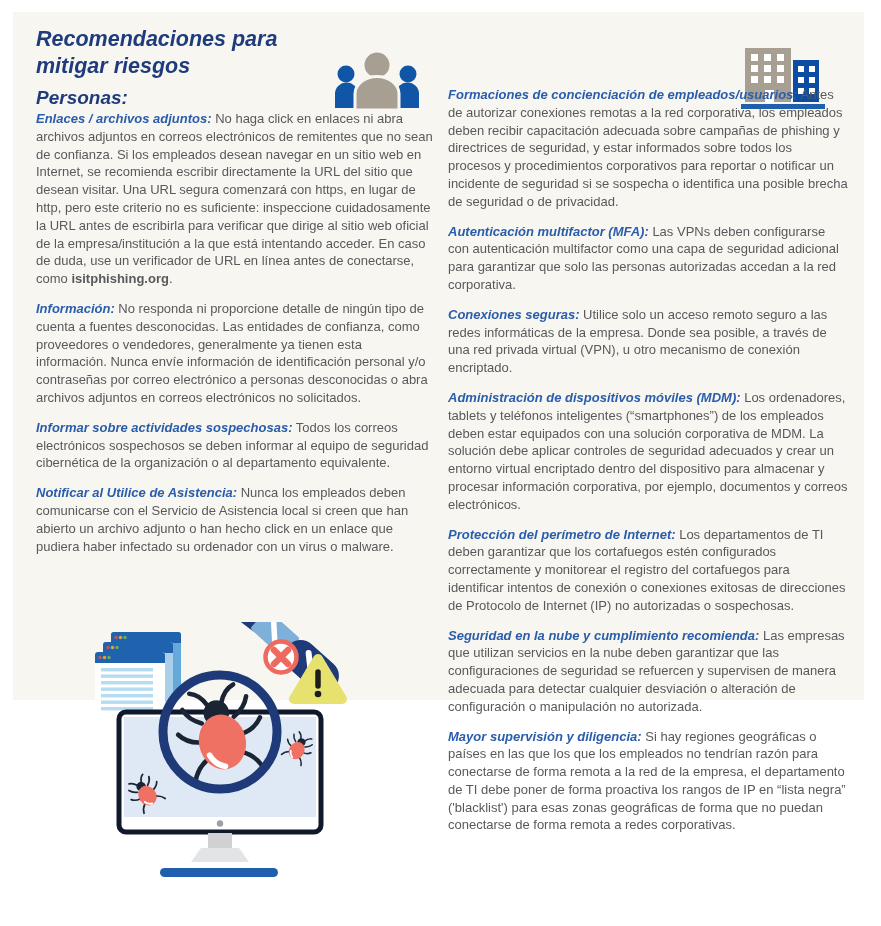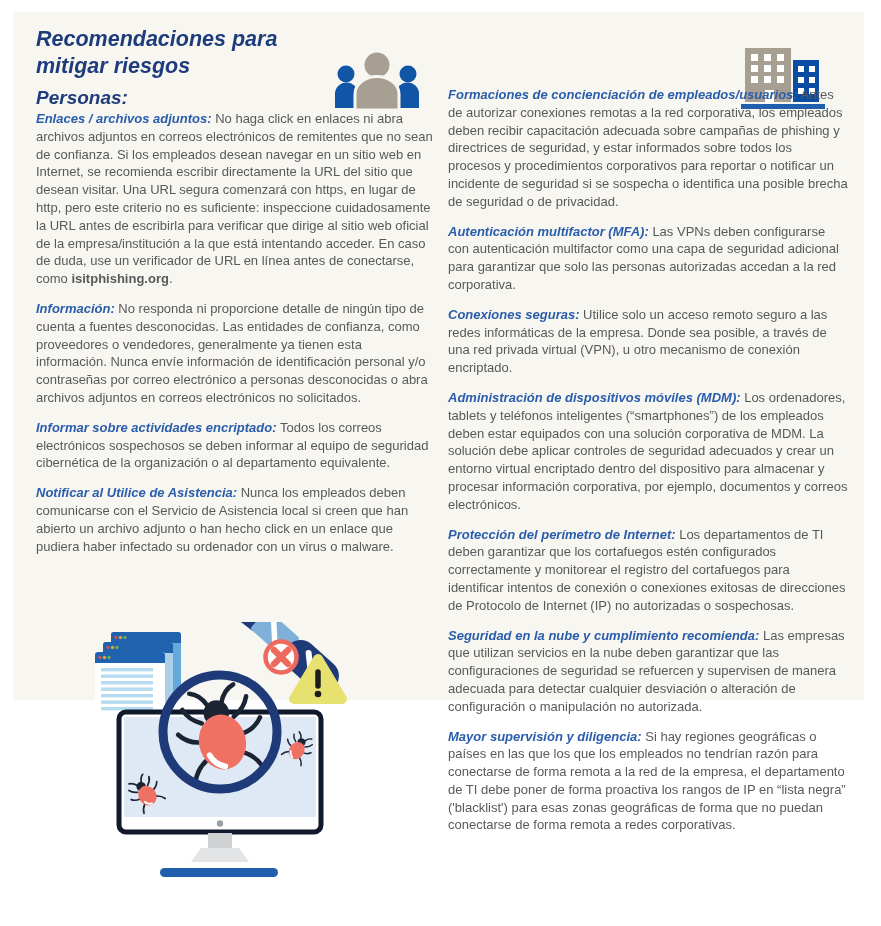--- a/index.html
+++ b/index.html
@@ -70,21 +70,21 @@
   </svg>
 
   <section class="col col-left">
     <h2>Personas:</h2>
     <div>
 
         <p class="para"><span class="lead">Enlaces / archivos adjuntos:</span><span> No haga click en enlaces ni abra archivos adjuntos en correos electrónicos de remitentes que no sean de confianza. Si los empleados desean navegar en un sitio web en Internet, se recomienda escribir directamente la URL del sitio que desean visitar. Una URL segura comenzará con https, en lugar de http, pero este criterio no es suficiente: inspeccione cuidadosamente la URL antes de escribirla para verificar que dirige al sitio web oficial de la empresa/institución a la que está intentando acceder. En caso de duda, use un verificador de URL en línea antes de conectarse, como </span><span class="bold-term">isitphishing.org</span><span>.</span></p>
 
         <p class="para"><span class="lead">Información:</span><span> No responda ni proporcione detalle de ningún tipo de cuenta a fuentes desconocidas. Las entidades de confianza, como proveedores o vendedores, generalmente ya tienen esta información. Nunca envíe información de identificación personal y/o contraseñas por correo electrónico a personas desconocidas o abra archivos adjuntos en correos electrónicos no solicitados.</span><span class="bold-term"></span><span></span></p>
 
-        <p class="para"><span class="lead">Informar sobre actividades encriptado:</span><span> Todos los correos electrónicos sospechosos se deben informar al equipo de seguridad cibernética de la organización o al departamento equivalente.</span><span class="bold-term"></span><span></span></p>
+        <p class="para"><span class="lead">Informar sobre actividades sospechosas:</span><span> Todos los correos electrónicos sospechosos se deben informar al equipo de seguridad cibernética de la organización o al departamento equivalente.</span><span class="bold-term"></span><span></span></p>
 
         <p class="para"><span class="lead">Notificar al Utilice de Asistencia:</span><span> Nunca los empleados deben comunicarse con el Servicio de Asistencia local si creen que han abierto un archivo adjunto o han hecho click en un enlace que pudiera haber infectado su ordenador con un virus o malware.</span><span class="bold-term"></span><span></span></p>
       </div>
   </section>
 
   <section class="col col-right">
     <div>
 
         <p class="para"><span class="lead">Formaciones de concienciación de empleados/usuarios:</span><span> Antes de autorizar conexiones remotas a la red corporativa, los empleados deben recibir capacitación adecuada sobre campañas de phishing y directrices de seguridad, y estar informados sobre todos los procesos y procedimientos corporativos para reportar o notificar un incidente de seguridad si se sospecha o identifica una posible brecha de seguridad o de privacidad.</span><span class="bold-term"></span><span></span></p>
 

